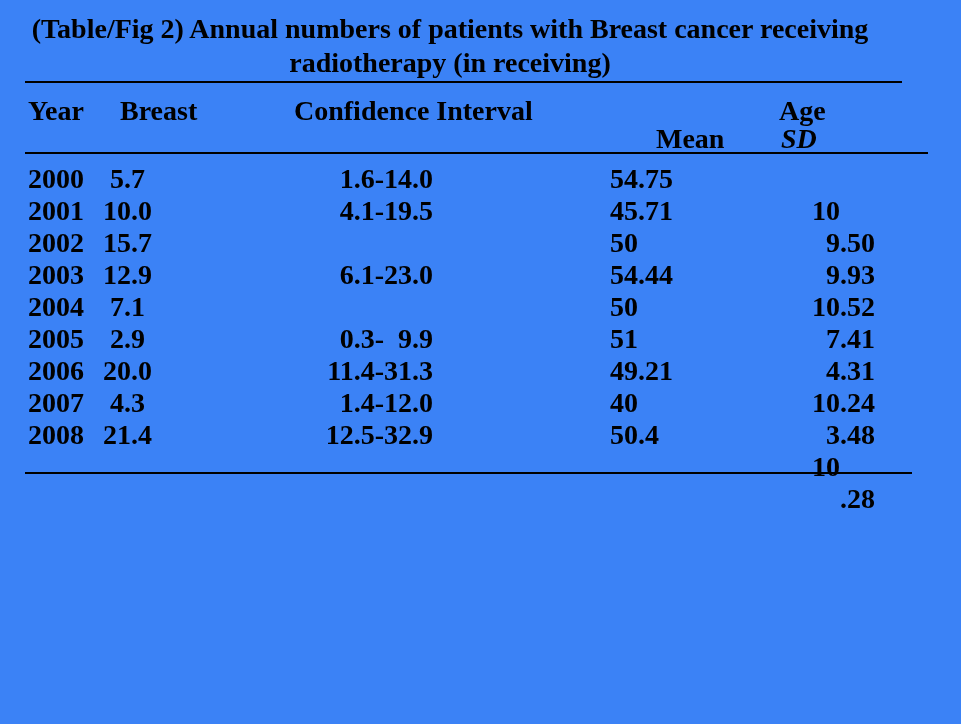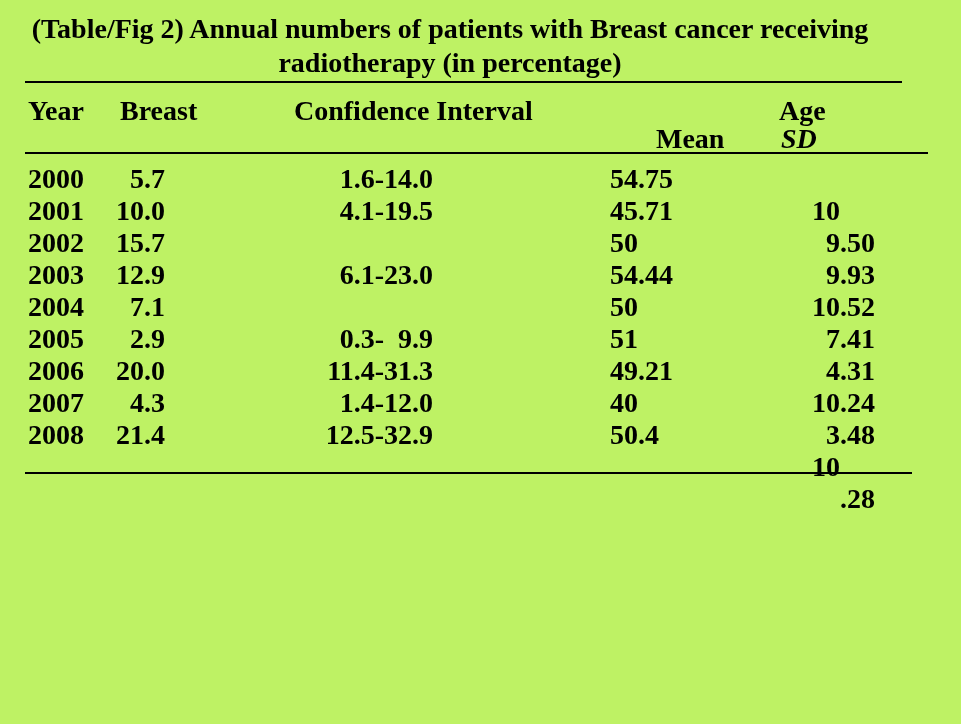--- a/index.html
+++ b/index.html
@@ -4,21 +4,21 @@
 <style>
   html, body {
     margin: 0;
     padding: 0;
     background: #ffffff;
   }
   .page {
     position: relative;
     width: 961px;
     height: 724px;
-    background: #bef264;
+    background: #3b82f6;
     color: #000000;
     font-family: "Liberation Serif", "DejaVu Serif", serif;
     font-weight: bold;
     overflow: hidden;
   }
   .title {
     position: absolute;
     top: 12px;
     left: 0;
     width: 900px;
@@ -55,35 +55,35 @@
     width: 961px;
   }
   .row {
     position: relative;
     height: 32px;
     font-size: 28px;
     line-height: 32px;
   }
   .row span { position: absolute; white-space: pre; }
   .c-year   { left: 28px; text-align: right; }
-  .c-breast { left: 90px;  width: 75px;  text-align: right; }
+  .c-breast { left: 90px;  width: 75px;  text-align: center; }
   .c-ci     { left: 270px; width: 163px; text-align: right; }
   .c-mean   { left: 610px; }
   .c-sd     { left: 775px; width: 110px; }
   .sd-int   { left: 0;    width: 65px; text-align: right; position: absolute; }
   .sd-frac  { left: 65px; position: absolute; text-align: center; }
 </style>
 </head>
 <body>
 
 <div class="page">
 
   <div class="title">
     <div>(Table/Fig 2) Annual numbers of patients with Breast cancer receiving</div>
-    <div>radiotherapy (in percentage)</div>
+    <div>radiotherapy (in receiving)</div>
   </div>
 
   <div class="rule rule-top"></div>
 
   <span class="hdr hdr-year">Year</span>
   <span class="hdr hdr-breast">Breast</span>
   <span class="hdr hdr-ci">Confidence Interval</span>
   <span class="hdr hdr-age">Age</span>
   <span class="hdr hdr-mean">Mean</span>
   <span class="hdr hdr-sd">SD</span>

